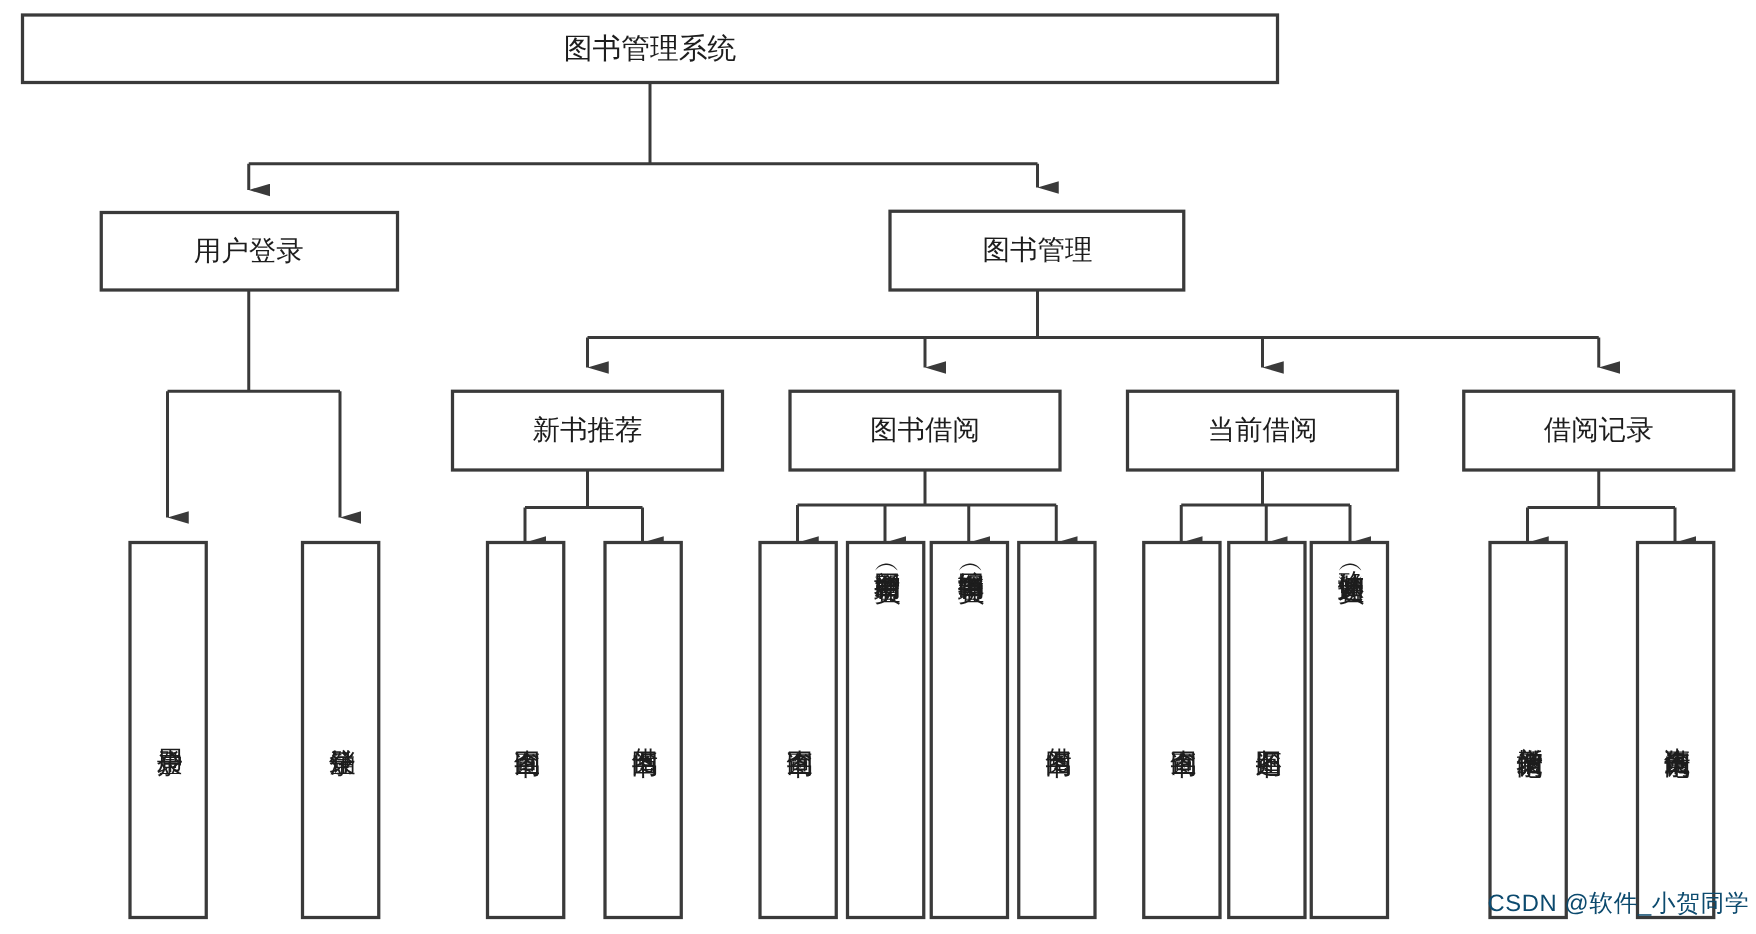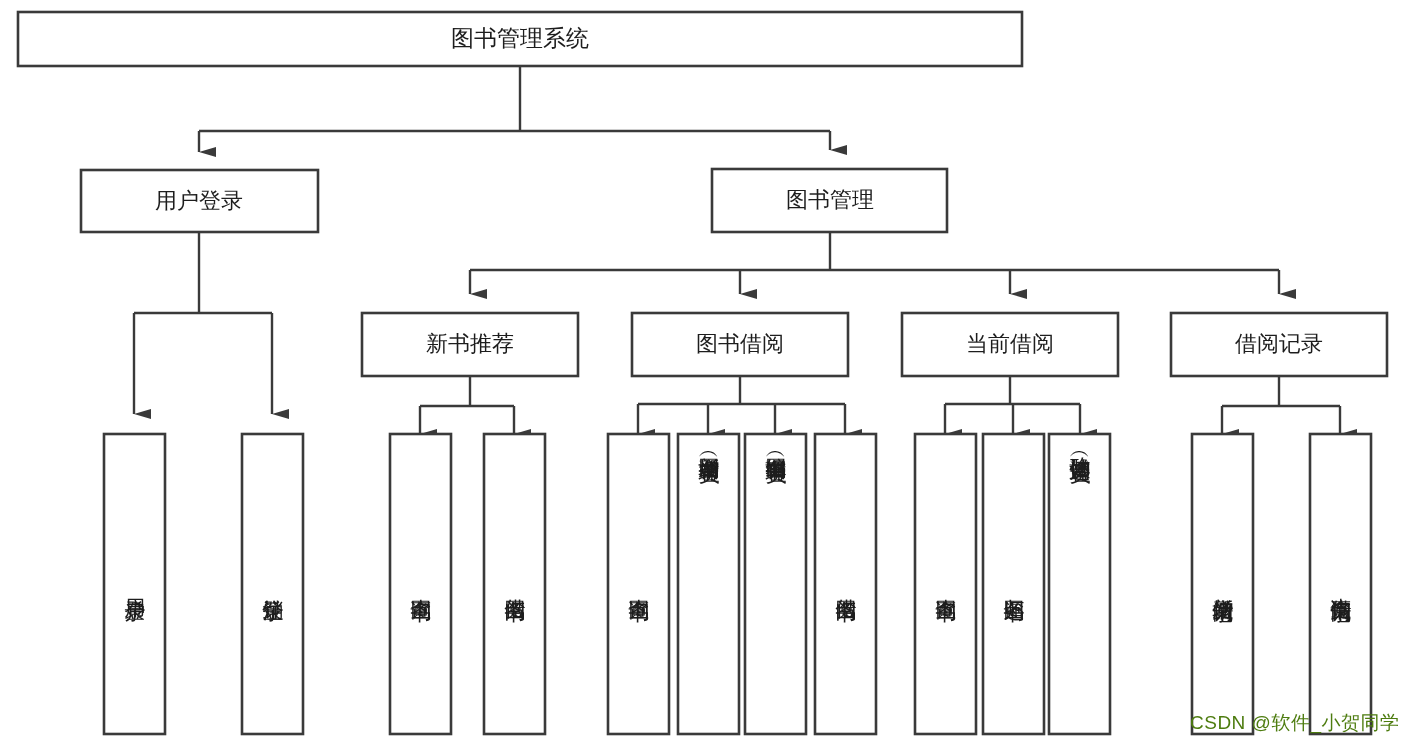--- a/index.html
+++ b/index.html
@@ -68,21 +68,21 @@
   }
   .vlabel.top-aligned {
     justify-content: flex-start;
   }
   .watermark {
     position: absolute;
     left: 1190px;
     top: 710px;
     font-family: "Liberation Sans", "DejaVu Sans", sans-serif;
     font-size: 19px;
-    color: #4d7c0f;
+    color: #0c4a6e;
     white-space: nowrap;
     letter-spacing: 0.5px;
   }
 </style>
 </head>
 <body>
 
 <div id="diagram-root">
 
   <svg class="flow" viewBox="0 0 1405 747" xmlns="http://www.w3.org/2000/svg">

